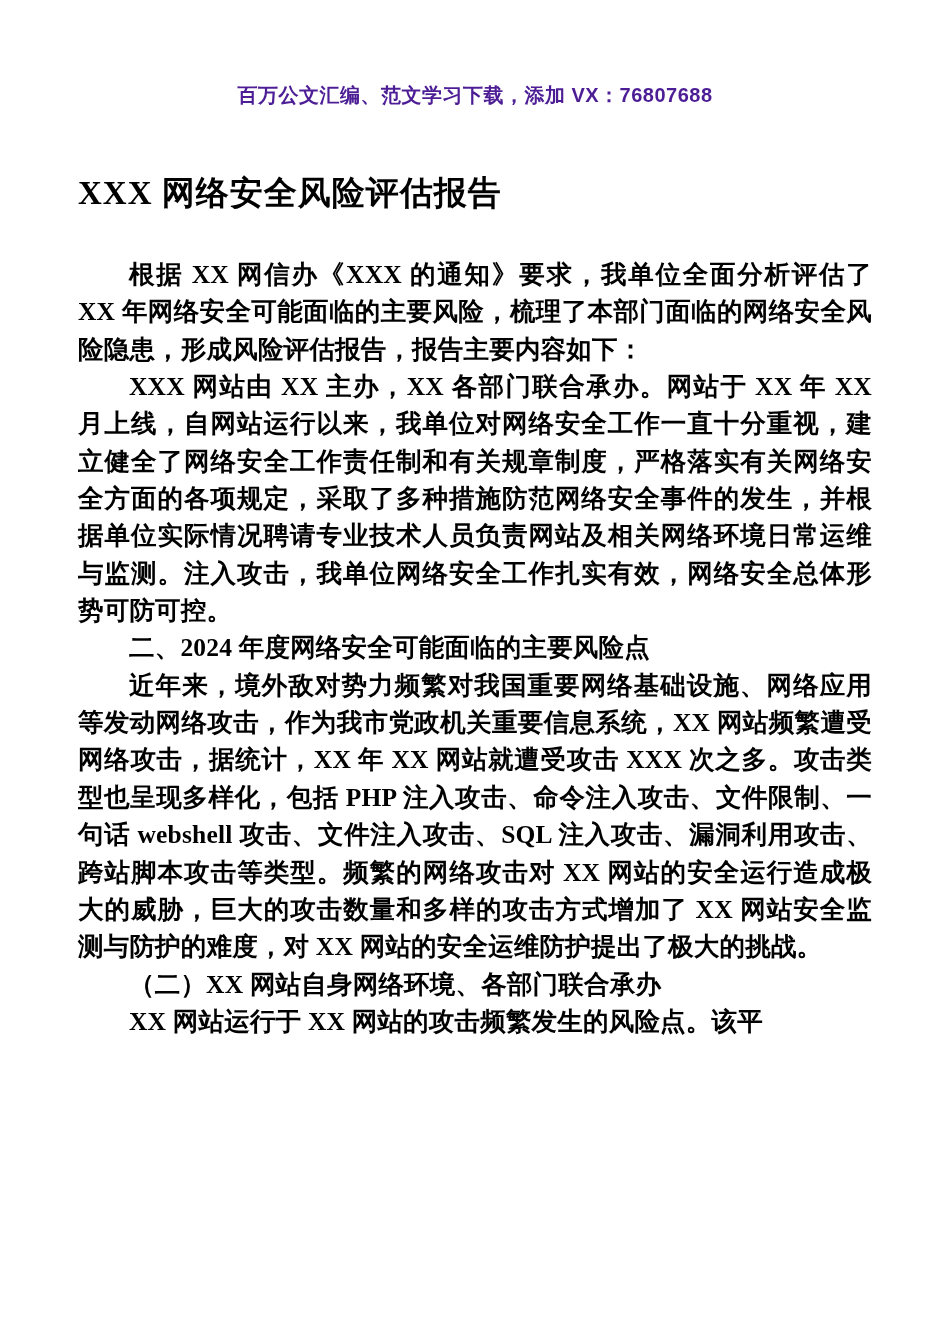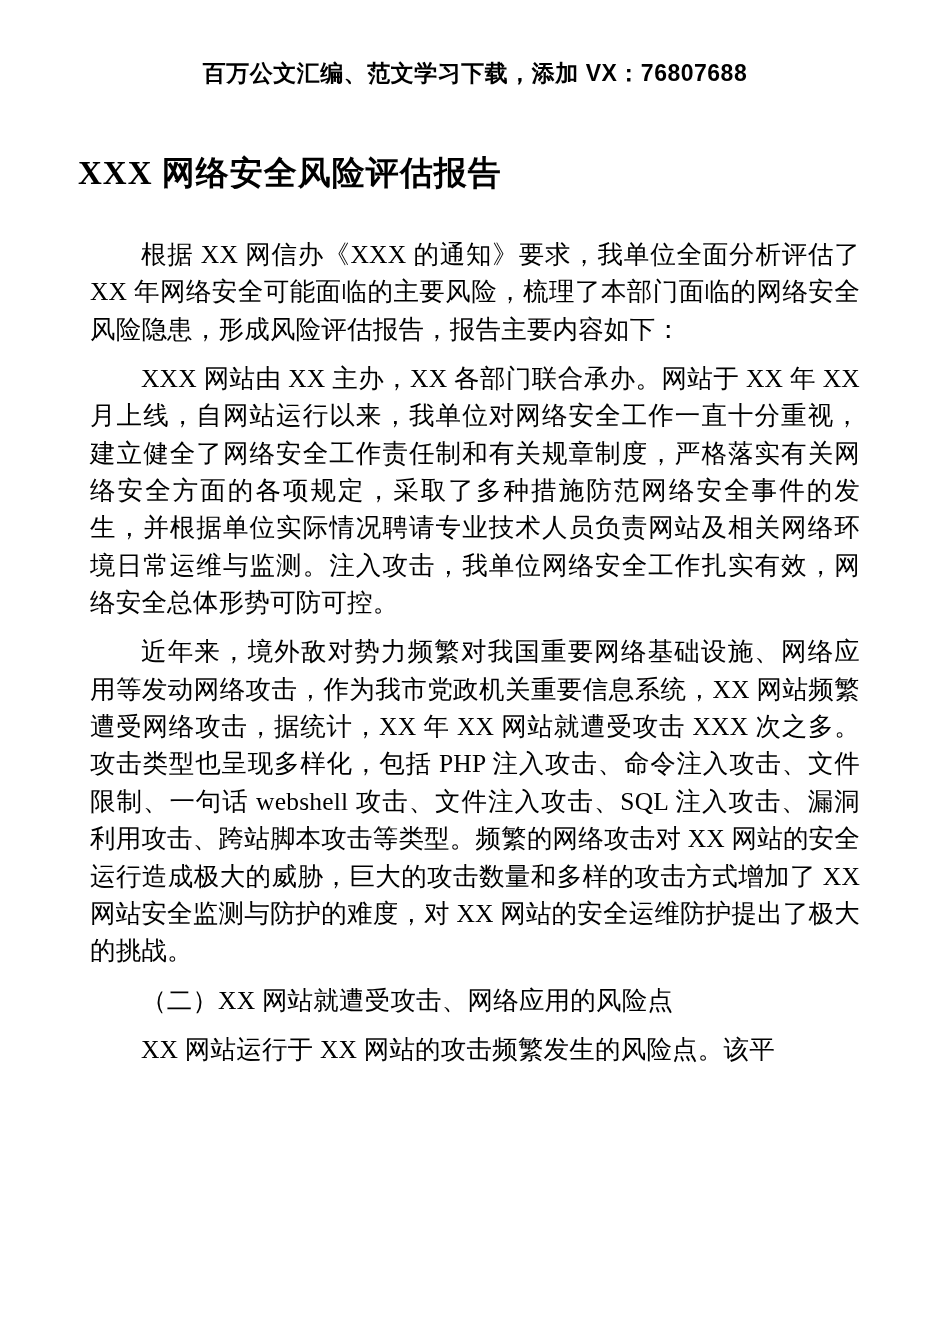--- a/index.html
+++ b/index.html
@@ -15,46 +15,46 @@
     overflow: hidden;
   }
   .page {
     position: relative;
     width: 950px;
     height: 1344px;
     box-sizing: border-box;
     padding: 0 78px;
   }
   .watermark {
-    margin-top: 58px;
+    margin-top: 82px;
     text-align: center;
-    color: #000000;
+    color: #4c1d95;
     font-family: "Liberation Sans", "DejaVu Sans", sans-serif;
-    font-size: 23px;
+    font-size: 20px;
     font-weight: 600;
     letter-spacing: 0.5px;
     white-space: nowrap;
   }
   .doc-title {
     margin-top: 62px;
     font-size: 33px;
     font-weight: 700;
     letter-spacing: 1px;
     font-family: "Liberation Serif", "DejaVu Serif", serif;
   }
   .body-text {
     margin-top: 40px;
   }
   p.para {
-    margin: 12px;
+    margin: 0;
     font-size: 25.5px;
     line-height: 1.465;
     text-align: justify;
     text-justify: inter-ideograph;
-    font-weight: 400;
+    font-weight: 700;
     letter-spacing: 0.2px;
   }
   p.para.indent {
     text-indent: 2em;
   }
   p.para.heading-line {
     text-indent: 2em;
   }
   p.para.sub-line {
     text-indent: 2em;
@@ -65,18 +65,19 @@
 
 <div class="page">
 
   <div class="watermark">百万公文汇编、范文学习下载，添加 VX：76807688</div>
 
   <h1 class="doc-title">XXX 网络安全风险评估报告</h1>
 
   <div class="body-text">
     <p class="para indent">根据 XX 网信办《XXX 的通知》要求，我单位全面分析评估了 XX 年网络安全可能面临的主要风险，梳理了本部门面临的网络安全风险隐患，形成风险评估报告，报告主要内容如下：</p>
     <p class="para indent">XXX 网站由 XX 主办，XX 各部门联合承办。网站于 XX 年 XX 月上线，自网站运行以来，我单位对网络安全工作一直十分重视，建立健全了网络安全工作责任制和有关规章制度，严格落实有关网络安全方面的各项规定，采取了多种措施防范网络安全事件的发生，并根据单位实际情况聘请专业技术人员负责网站及相关网络环境日常运维与监测。注入攻击，我单位网络安全工作扎实有效，网络安全总体形势可防可控。</p>
+    <p class="para heading-line">二、2024 年度网络安全可能面临的主要风险点</p>
     <p class="para indent">近年来，境外敌对势力频繁对我国重要网络基础设施、网络应用等发动网络攻击，作为我市党政机关重要信息系统，XX 网站频繁遭受网络攻击，据统计，XX 年 XX 网站就遭受攻击 XXX 次之多。攻击类型也呈现多样化，包括 PHP 注入攻击、命令注入攻击、文件限制、一句话 webshell 攻击、文件注入攻击、SQL 注入攻击、漏洞利用攻击、跨站脚本攻击等类型。频繁的网络攻击对 XX 网站的安全运行造成极大的威胁，巨大的攻击数量和多样的攻击方式增加了 XX 网站安全监测与防护的难度，对 XX 网站的安全运维防护提出了极大的挑战。</p>
-    <p class="para sub-line">（二）XX 网站就遭受攻击、网络应用的风险点</p>
+    <p class="para sub-line">（二）XX 网站自身网络环境、各部门联合承办</p>
     <p class="para indent">XX 网站运行于 XX 网站的攻击频繁发生的风险点。该平</p>
   </div>
 
 </div>
 
 </body></html>

